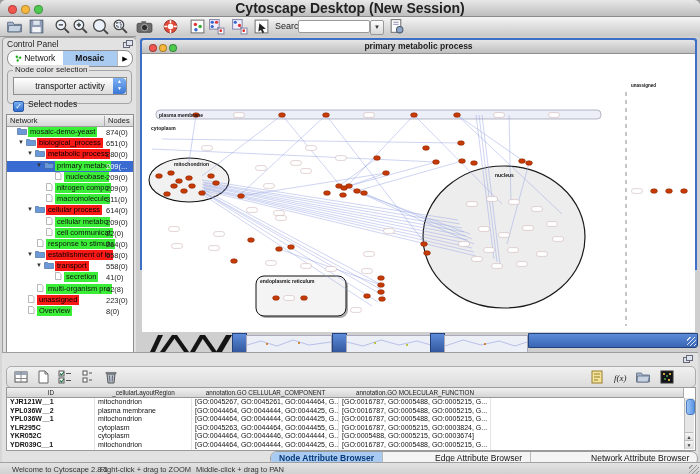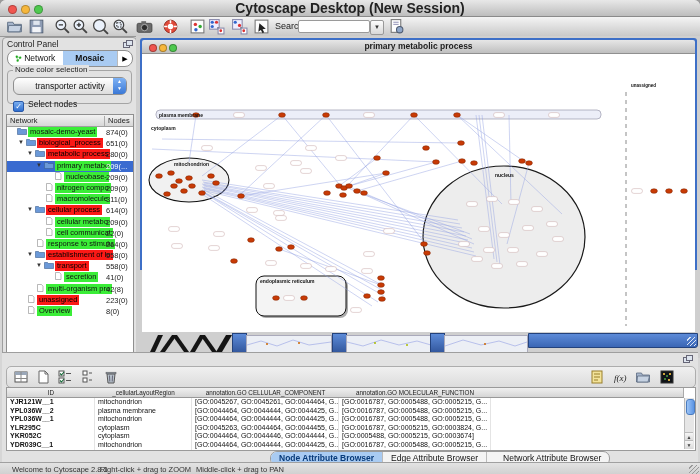--- a/index.html
+++ b/index.html
@@ -29,21 +29,21 @@
   .float-ico{position:absolute;width:9px;height:8px;}
   .float-ico span{position:absolute;border:1px solid #667;width:5px;height:4px;background:#dde4ee;}
   #cp-tabs{left:4px;top:12px;width:124px;height:15px;border:1px solid #8f8f8f;border-radius:8px;
     background:#fff;display:flex;overflow:hidden;}
   .cp-tab{flex:1;font-size:8.5px;text-align:center;line-height:15px;color:#111;white-space:nowrap;}
   .cp-tab.sel{background:#a9cbf2;font-weight:bold;}
   .cp-tab-arrow{width:14px;font-size:7px;line-height:15px;text-align:center;border-left:1px solid #bbb;}
   .net-glyph{display:inline-block;width:7px;height:7px;margin-right:2px;position:relative;top:1px;}
   #groupbox{left:4px;top:32px;width:123px;height:32px;border:1px solid #a5a5a5;border-radius:4px;}
   #groupbox-label{left:10px;top:27px;font-size:8px;color:#222;background:#e2e2e2;padding:0 2px;}
-  #color-dd{left:10px;top:39px;width:112px;height:16px;border:1px solid #8f8f8f;border-radius:6px;
+  #color-dd{left:10px;top:39px;width:112px;height:16px;border:1px solid #8f8f8f;border-radius:0;
     background:linear-gradient(#ffffff,#dcdcdc);font-size:8.5px;line-height:16px;text-align:center;color:#111;}
   #color-dd .cap{position:absolute;right:0;top:0;width:13px;height:100%;background:linear-gradient(#7fb2f4,#3a78d6);
     border-radius:0 4px 4px 0;color:#fff;font-size:5px;line-height:7px;text-align:center;}
   #select-nodes{left:10px;top:60px;height:12px;font-size:8.5px;color:#111;line-height:12px;}
   #cbx{display:inline-block;width:9px;height:9px;border-radius:2px;background:linear-gradient(#79aef0,#2f6ed0);
     border:1px solid #2a59a8;color:#fff;font-size:8px;line-height:9px;text-align:center;vertical-align:-2px;margin-right:4px;}
   #tree-wrap{left:3px;top:76px;width:126px;height:344px;background:#fff;border:1px solid #8f8f8f;overflow:hidden;}
   #tree-header{height:11px;border-bottom:1px solid #9f9f9f;background:linear-gradient(#f2f2f2,#d7d7d7);font-size:7.5px;color:#222;}
   #tree-header .c1{position:absolute;left:3px;top:1px;}
   #tree-header .c2{position:absolute;left:97px;top:1px;border-left:1px solid #aaa;padding-left:3px;height:10px;}
@@ -82,21 +82,21 @@
     border-right:1px solid #aaa;border-bottom:1px solid #999;font-size:6.3px;color:#222;text-align:center;line-height:9px;
     overflow:hidden;white-space:nowrap;}
   .dtr{position:absolute;height:8.6px;font-size:7px;color:#111;white-space:nowrap;}
   .dtc{position:absolute;top:0;height:8.6px;overflow:hidden;border-right:1px solid #e4e4e4;padding-left:3px;line-height:8.6px;}
   .dtc.id{font-weight:bold;}
   #dp-vscroll{position:absolute;right:1px;top:10px;width:9px;height:51px;background:#e6e6e6;border-left:1px solid #bbb;}
   #dp-thumb{position:absolute;left:1px;top:1px;width:7px;height:14px;border-radius:3px;
     background:linear-gradient(90deg,#9cc4f6,#5a94e4);border:1px solid #4a7cc0;}
   .sc-arrow{position:absolute;left:0;width:8px;height:8px;font-size:5px;text-align:center;line-height:8px;color:#444;
     background:linear-gradient(#f6f6f6,#d8d8d8);border-top:1px solid #bbb;}
-  #dp-tabs{left:268px;top:98px;height:13px;display:flex;border:1px solid #9a9a9a;border-radius:7px;background:#f4f4f4;overflow:hidden;}
+  #dp-tabs{left:268px;top:98px;height:13px;display:flex;border:1px solid #9a9a9a;border-radius:7px;background:#f4f4f4;overflow:hidden;gap:44px;}
   .dp-tab{font-size:8.5px;line-height:13px;padding:0 8px;color:#111;border-right:1px solid #bbb;white-space:nowrap;}
   .dp-tab:last-child{border-right:none;margin-left:8px;}
   .dp-tab.sel{background:#a9cbf2;font-weight:bold;color:#073a7a;}
   
   #statusbar{left:0;top:462px;width:700px;height:12px;background:linear-gradient(#e3e3e3,#cfcfcf);
     border-top:1px solid #a0a0a0;font-size:7.5px;color:#333;}
   #statusbar span{position:absolute;top:2px;}
   #win-grip{right:1px;bottom:1px;width:10px;height:10px;
     background:repeating-linear-gradient(135deg,transparent 0 2px,#9a9a9a 2px 3px);}
 </style>

